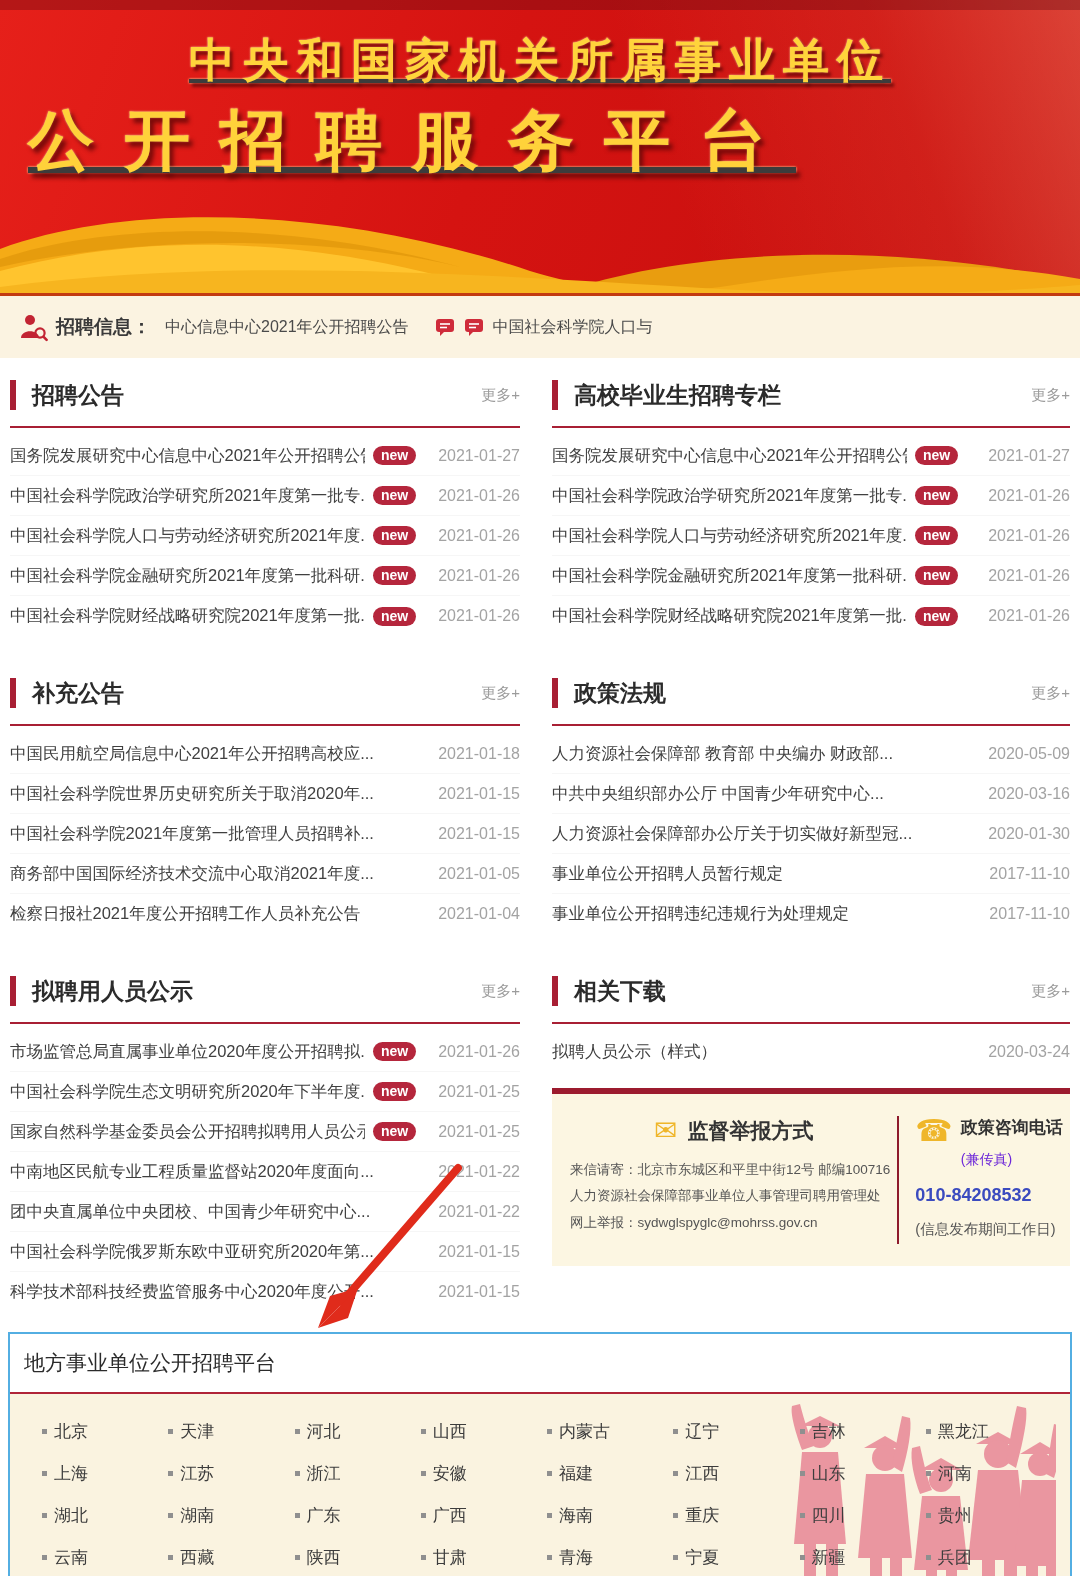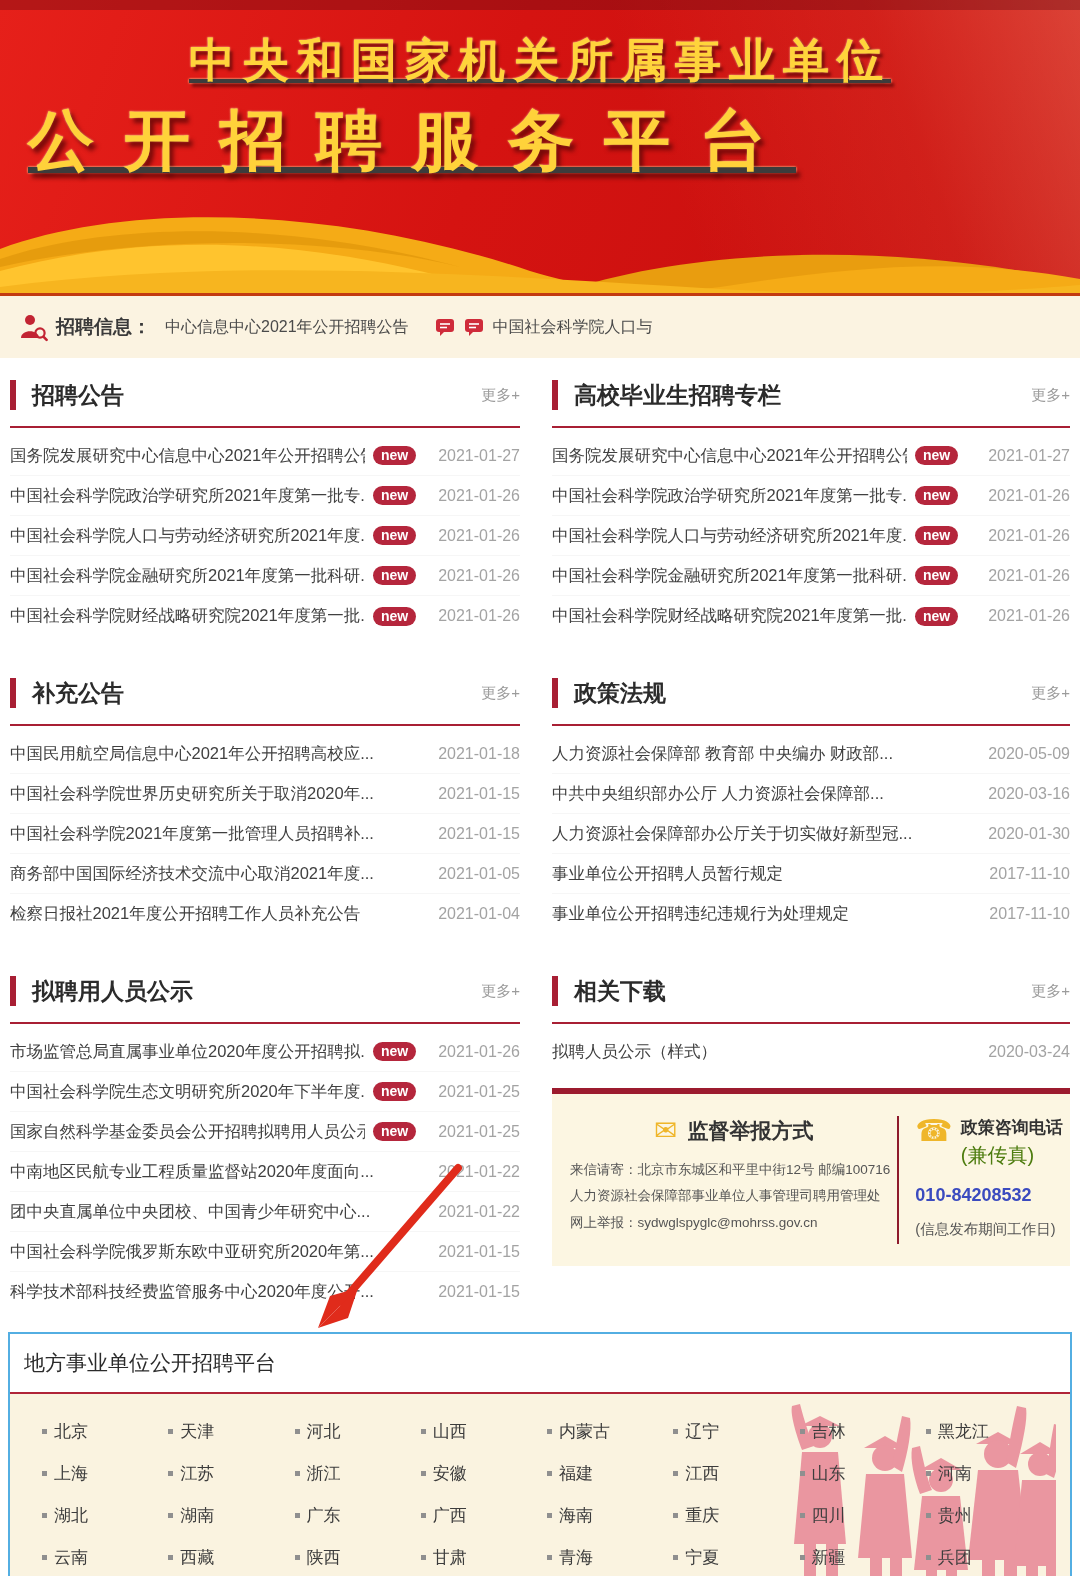--- a/index.html
+++ b/index.html
@@ -79,21 +79,21 @@
   }
   .c-left { width:66%; }
   .c-right { width:34%; border-left:2px solid #8e1b2c; padding-left:16px; margin:6px 0; }
   .c-title-row { display:flex; align-items:center; justify-content:center; margin:4px 0 10px; }
   .env-ico { font-size:28px; color:#efb62a; margin-right:10px; }
   .c-title { font-size:21px; font-weight:bold; color:#333333; }
   .c-line { font-size:13.5px; color:#555555; line-height:1.95; }
   .phone-row { display:flex; }
   .phone-ico { font-size:30px; color:#efb62a; margin-right:8px; line-height:1; }
   .p-title { font-size:17px; font-weight:bold; color:#333333; }
-  .p-sub { font-size:20px; color:#4d7c0f; margin-top:3px; }
+  .p-sub { font-size:14px; color:#6d28d9; margin-top:12px; }
   .p-num { display:block; font-size:18px; font-weight:bold; color:#3b4bbf; margin:16px 0 14px; text-decoration:none; }
   .p-note { font-size:14.5px; color:#555555; }
 
   
   .local {
     margin:20px 8px 0; border:2px solid #53aee2; height:264px; background:#faf3e0;
   }
   .local-head { background:#ffffff; height:58px; display:flex; align-items:center; padding-left:14px; }
   .local-title { font-size:21px; font-weight:normal; color:#2b2b2b; }
   .local-line { height:2px; background:#b02438; }
@@ -307,21 +307,21 @@
         <span class="sec-title">政策法规</span>
         <a href="#" class="more">更多+</a>
       </div>
       <div class="sec-line"></div>
       <div class="list">
         <div class="row">
           <a href="#" class="row-text w">人力资源社会保障部 教育部 中央编办 财政部...</a>
           <span class="row-date">2020-05-09</span>
         </div>
         <div class="row">
-          <a href="#" class="row-text w">中共中央组织部办公厅 人力资源社会保障部...</a>
+          <a href="#" class="row-text w">中共中央组织部办公厅 中国青少年研究中心...</a>
           <span class="row-date">2020-03-16</span>
         </div>
         <div class="row">
           <a href="#" class="row-text w">人力资源社会保障部办公厅关于切实做好新型冠...</a>
           <span class="row-date">2020-01-30</span>
         </div>
         <div class="row">
           <a href="#" class="row-text w">事业单位公开招聘人员暂行规定</a>
           <span class="row-date">2017-11-10</span>
         </div>

